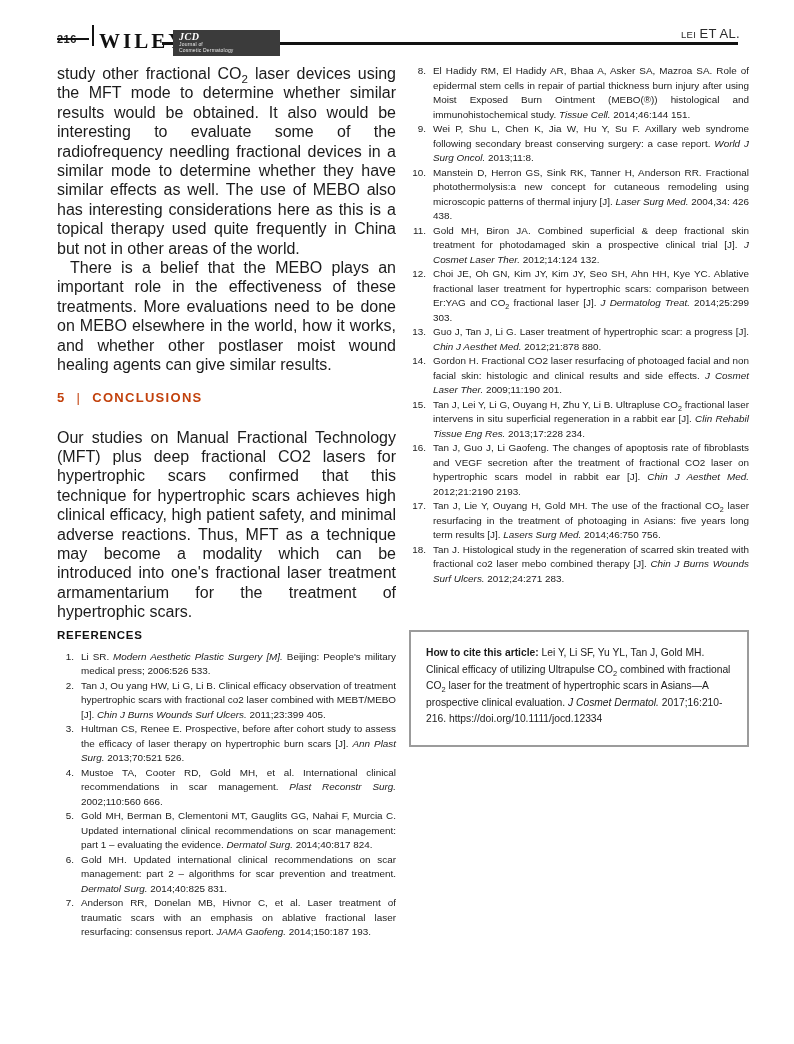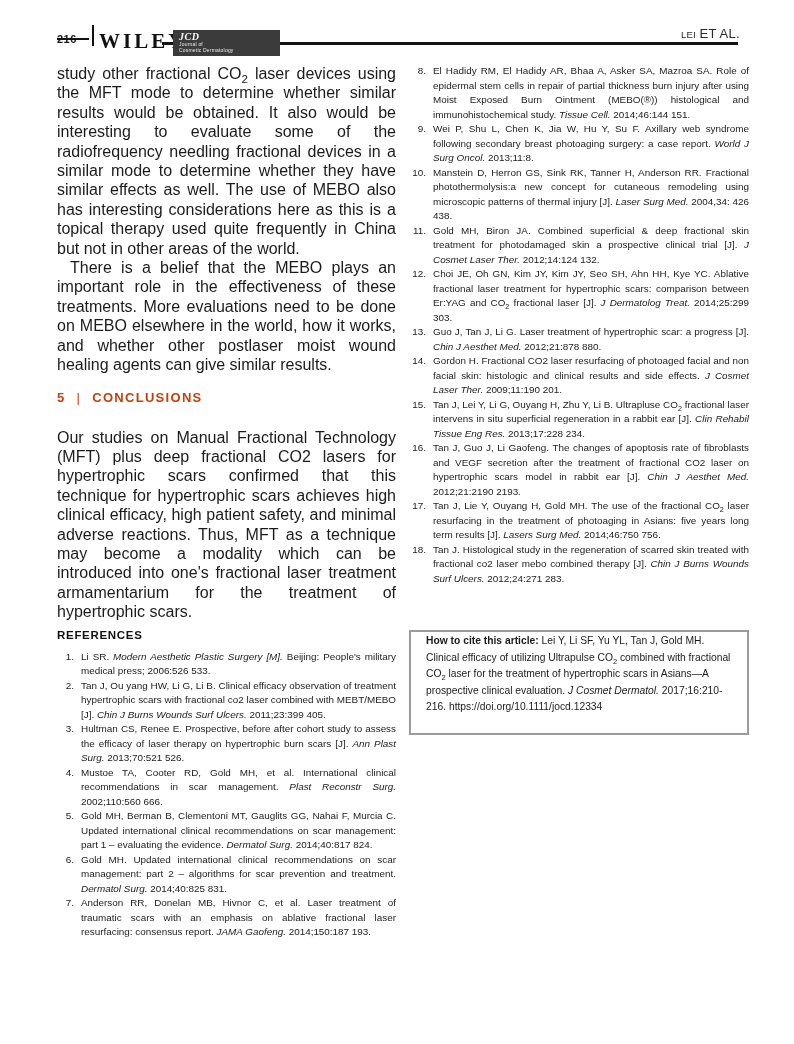--- a/index.html
+++ b/index.html
@@ -60,21 +60,21 @@
   
   .refs { font-size: 9.9px; line-height: 14.5px; }
   .ref-item { display: flex; }
   .ref-num { flex: 0 0 17px; width: 17px; text-align: right; margin-right: 7px; }
   .ref-text { flex: 1; text-align: justify; }
   sub { font-size: 0.72em; line-height: 0; }
   
   .cite-box {
     margin-top: 44px;
     border: 2px solid #9b9b9b;
-    padding: 1px 15px 17px 15px;
+    padding: 13px 15px 17px 15px;
   }
   .cite-text { font-size: 10.3px; line-height: 16.6px; text-align: left; color: #1b1b1b; }
 </style>
 </head>
 <body>
 
 <div class="page">
 
   <div class="page-number">216</div>
   <div class="pn-rule"></div>
@@ -132,21 +132,21 @@
   </div>
 
   <div class="col col-right">
     <div class="refs">
         <div class="ref-item">
           <div class="ref-num">8.</div>
           <div class="ref-text"><span>El Hadidy RM, El Hadidy AR, Bhaa A, Asker SA, Mazroa SA. Role of epidermal stem cells in repair of partial thickness burn injury after using Moist Exposed Burn Ointment (MEBO(®)) histological and immunohistochemical study. </span><span style="font-style: italic; margin-top: 36px;">Tissue Cell.</span><span> 2014;46:144 151.</span></div>
         </div>
         <div class="ref-item">
           <div class="ref-num">9.</div>
-          <div class="ref-text"><span>Wei P, Shu L, Chen K, Jia W, Hu Y, Su F. Axillary web syndrome following secondary breast photoaging surgery: a case report. </span><span style="font-style: italic;">World J Surg Oncol.</span><span> 2013;11:8.</span></div>
+          <div class="ref-text"><span>Wei P, Shu L, Chen K, Jia W, Hu Y, Su F. Axillary web syndrome following secondary breast conserving surgery: a case report. </span><span style="font-style: italic;">World J Surg Oncol.</span><span> 2013;11:8.</span></div>
         </div>
         <div class="ref-item">
           <div class="ref-num">10.</div>
           <div class="ref-text"><span>Manstein D, Herron GS, Sink RK, Tanner H, Anderson RR. Fractional photothermolysis:a new concept for cutaneous remodeling using microscopic patterns of thermal injury [J]. </span><span style="font-style: italic;">Laser Surg Med.</span><span> 2004,34: 426 438.</span></div>
         </div>
         <div class="ref-item">
           <div class="ref-num">11.</div>
           <div class="ref-text"><span>Gold MH, Biron JA. Combined superficial &amp; deep fractional skin treatment for photodamaged skin a prospective clinical trial [J]. </span><span style="font-style: italic;">J Cosmet Laser Ther.</span><span> 2012;14:124 132.</span></div>
         </div>
         <div class="ref-item">

